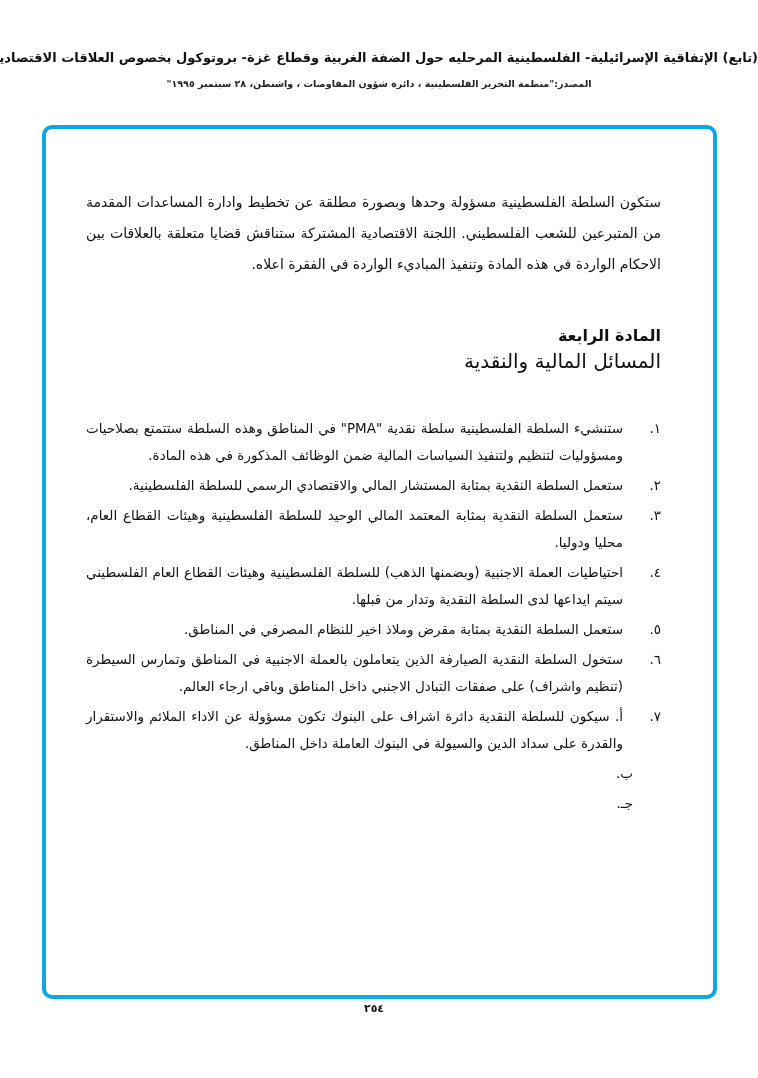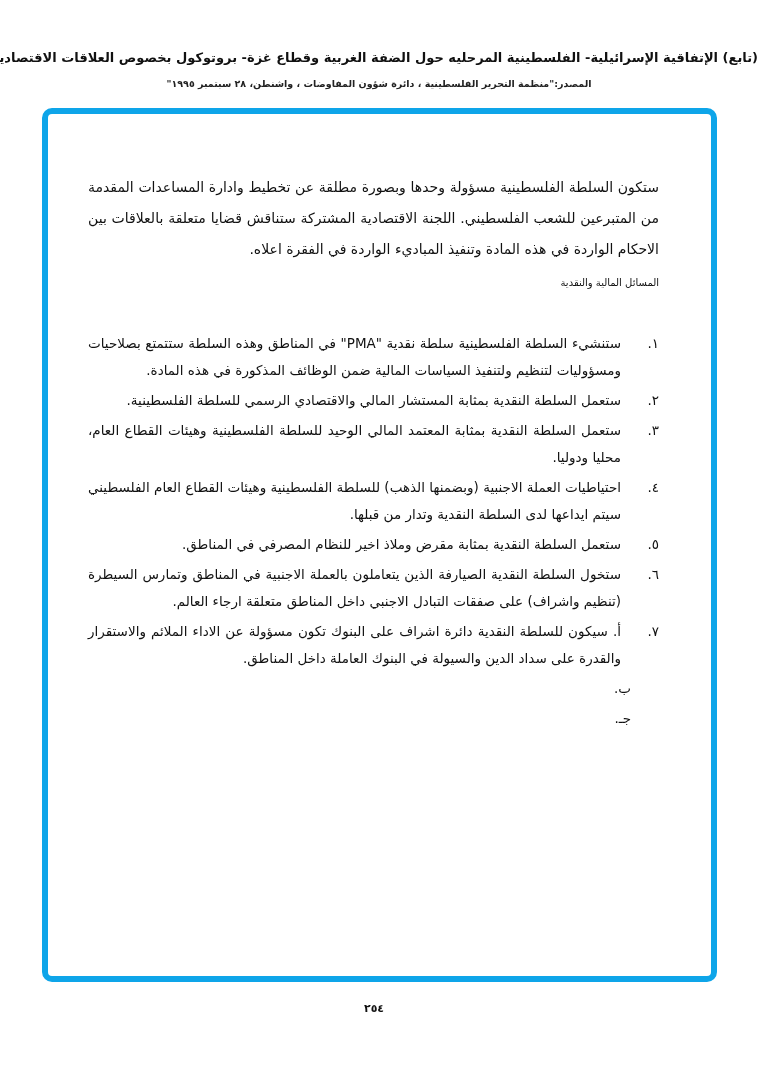--- a/index.html
+++ b/index.html
@@ -34,43 +34,43 @@
   .doc-source {
     margin-top: 13px;
     font-size: 9.5px;
     font-weight: bold;
     color: #222222;
   }
   
   .frame {
     position: absolute;
     left: 42px;
-    top: 108px;
+    top: 125px;
     width: 675px;
     height: 874px;
     box-sizing: border-box;
-    border: 6px solid #0ea5e9;
+    border: 4px solid #0ea5e9;
     border-radius: 10px;
     padding: 58px 52px 0 40px;
     direction: rtl;
   }
   .intro {
     margin: 0;
     font-size: 14px;
     line-height: 31px;
     text-align: justify;
   }
   .article-title {
     margin: 46px 0 0 0;
     font-size: 16px;
     font-weight: bold;
   }
   .article-subtitle {
-    margin-top: 12px;
-    font-size: 10px;
+    margin-top: 4px;
+    font-size: 20px;
   }
   
   .clauses {
     margin-top: 42px;
   }
   .item {
     display: flex;
     direction: rtl;
     font-size: 13.5px;
     line-height: 27px;
@@ -104,20 +104,21 @@
 <div class="page">
 
   <div class="doc-header">
     <div class="doc-title">(تابع) الإتفاقية الإسرائيلية- الفلسطينية المرحليه حول الضفة الغربية وقطاع غزة- بروتوكول بخصوص العلاقات الاقتصادية</div>
     <div class="doc-source">المصدر:"منظمة التحرير الفلسطينية ، دائرة شؤون المفاوضات ، واشنطن، ٢٨ سبتمبر ١٩٩٥"</div>
   </div>
 
   <div class="frame">
     <p class="intro">ستكون السلطة الفلسطينية مسؤولة وحدها وبصورة مطلقة عن تخطيط وادارة المساعدات المقدمة من المتبرعين للشعب الفلسطيني. اللجنة الاقتصادية المشتركة ستناقش قضايا متعلقة بالعلاقات بين الاحكام الواردة في هذه المادة وتنفيذ المباديء الواردة في الفقرة اعلاه.</p>
 
+    <div class="article-title">المادة الرابعة</div>
     <div class="article-subtitle">المسائل المالية والنقدية</div>
 
     <div class="clauses">
   <div class="item">
     <span class="num">١.</span>
     <span class="txt">ستنشيء السلطة الفلسطينية سلطة نقدية "PMA" في المناطق وهذه السلطة ستتمتع بصلاحيات ومسؤوليات لتنظيم ولتنفيذ السياسات المالية ضمن الوظائف المذكورة في هذه المادة.</span>
   </div>
 
   <div class="item">
     <span class="num">٢.</span>
@@ -134,21 +135,21 @@
     <span class="txt">احتياطيات العملة الاجنبية (وبضمنها الذهب) للسلطة الفلسطينية وهيئات القطاع العام الفلسطيني سيتم ايداعها لدى السلطة النقدية وتدار من قبلها.</span>
   </div>
 
   <div class="item">
     <span class="num">٥.</span>
     <span class="txt">ستعمل السلطة النقدية بمثابة مقرض وملاذ اخير للنظام المصرفي في المناطق.</span>
   </div>
 
   <div class="item">
     <span class="num">٦.</span>
-    <span class="txt">ستخول السلطة النقدية الصيارفة الذين يتعاملون بالعملة الاجنبية في المناطق وتمارس السيطرة (تنظيم واشراف) على صفقات التبادل الاجنبي داخل المناطق متعلقة ارجاء العالم.</span>
+    <span class="txt">ستخول السلطة النقدية الصيارفة الذين يتعاملون بالعملة الاجنبية في المناطق وتمارس السيطرة (تنظيم واشراف) على صفقات التبادل الاجنبي داخل المناطق وباقي ارجاء العالم.</span>
   </div>
 
   <div class="item">
     <span class="num">٧.</span>
     <span class="txt">أ. سيكون للسلطة النقدية دائرة اشراف على البنوك تكون مسؤولة عن الاداء الملائم والاستقرار والقدرة على سداد الدين والسيولة في البنوك العاملة داخل المناطق.</span>
   </div>
 
   <div class="item sub">
     <span class="num">ب.</span>
   </div>

